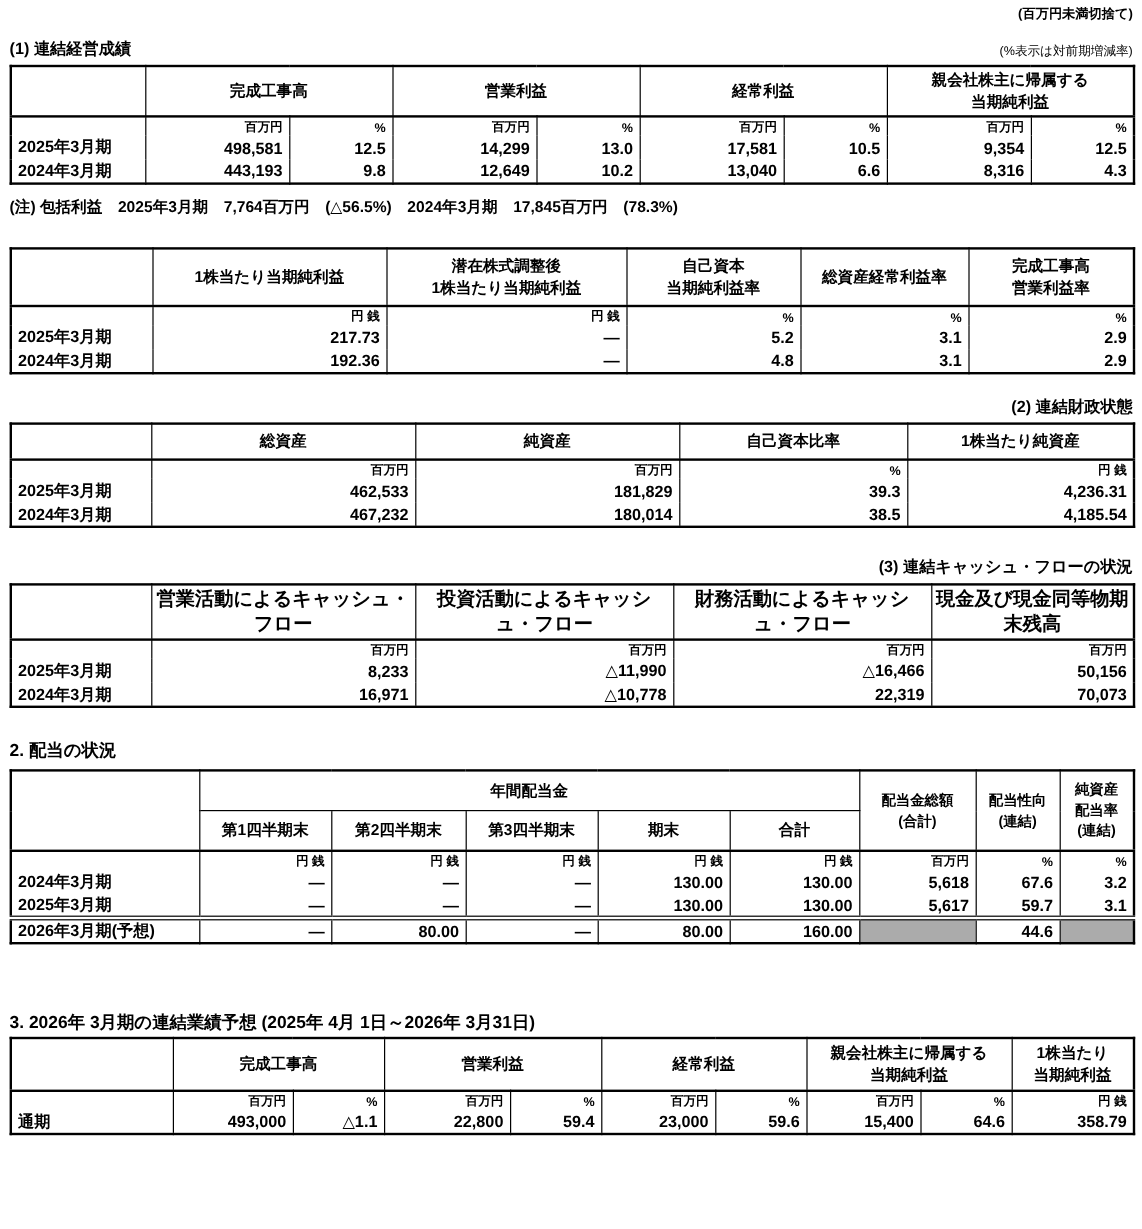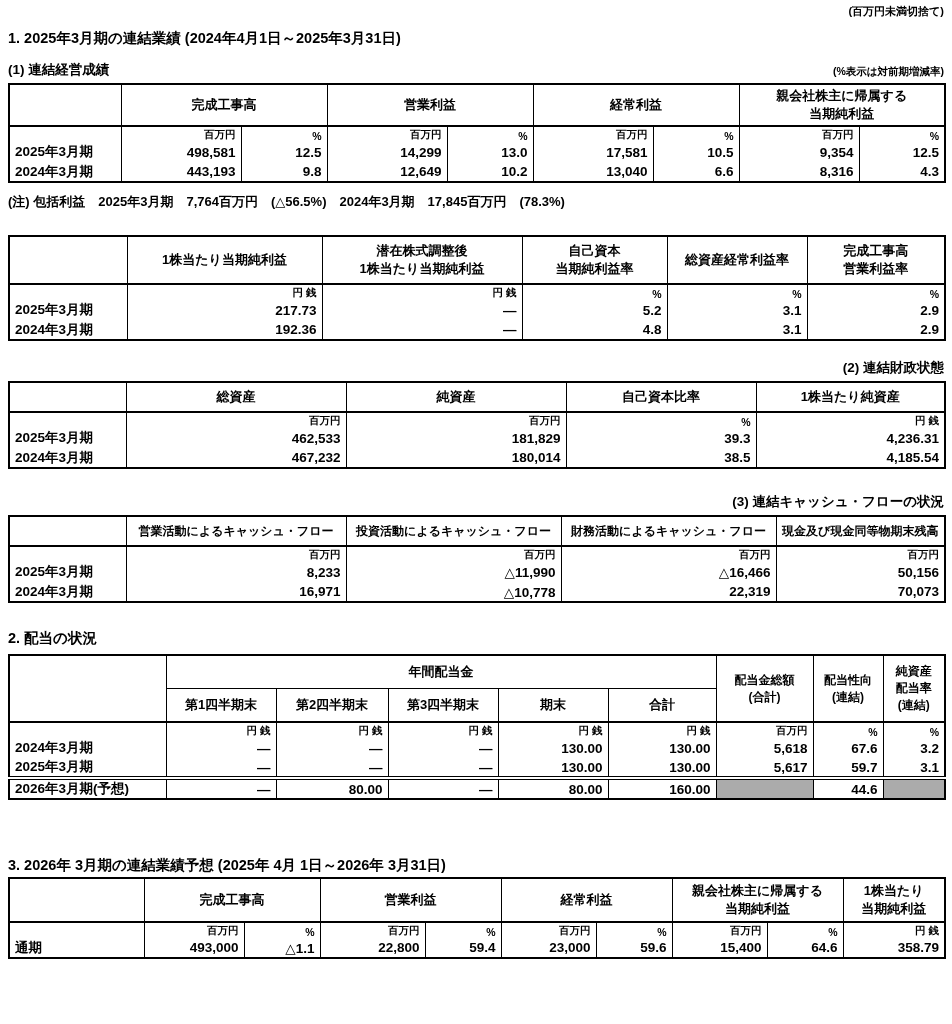--- a/index.html
+++ b/index.html
@@ -7,21 +7,21 @@
     width:952px; height:1024px; overflow:hidden;
     font-family:"Liberation Sans","DejaVu Sans",sans-serif;
     color:#000;
   }
   .page { padding:4px 8px 0 8px; }
 
   .top-note { text-align:right; font-size:11px; font-weight:bold; }
   .h-main { font-size:14.5px; font-weight:bold; margin:10px 0 0 0; }
   .sub-row { display:flex; justify-content:space-between; align-items:flex-end; margin-top:13px; }
   .sub-title { font-size:13.5px; font-weight:bold;text-align:right; }
-  .pct-note { font-size:10.5px; font-weight:bold; }
+  .pct-note { font-size:10.5px; font-weight:normal; }
   .note { font-size:13px; font-weight:bold; margin-top:10px; white-space:pre-wrap; }
 
   table { border-collapse:collapse; table-layout:fixed; width:936px; border:2px solid #000; }
   thead { border-bottom:2px solid #000; }
   thead th {
     border:1px solid #000; font-size:13px; font-weight:bold;
     text-align:center; vertical-align:middle; white-space:pre-line; padding:1px 2px;
   }
   tbody td, tbody th { border-left:1px solid #000; border-right:1px solid #000; padding:0 5px; overflow:hidden; }
   tr.units td { font-size:10.5px; font-weight:bold; text-align:right; height:15px; vertical-align:bottom; }
@@ -29,21 +29,21 @@
   tr.row td { font-size:13.5px; font-weight:bold; text-align:right; vertical-align:middle; }
   tr.row th { font-size:13.5px; font-weight:bold; text-align:left; vertical-align:middle; white-space:nowrap; }
   td.dash { text-align:center; }
   td.gray { background:#ababab; }
   tr.fcast td, tr.fcast th { border-top:4px double #000; }
   .center-label th { text-align:center; }
 
   .t1 thead th { height:38px; }
   .t2 thead th { height:44px; }
   .t3 thead th { height:26px; }
-  .t4 thead th { height:26px; font-size:12px; padding:1px 2px;margin-left:31px; }
+  .t4 thead th { height:26px; font-size:16px; padding:1px 2px;margin-left:31px; }
   .t5 thead tr.hr1 th { height:30px; }
   .t5 thead tr.hr2 th { height:30px; }
   .t5 thead th.rcol { font-size:12px; }
   .t6 thead th { height:40px; }
 
   .gap-s { margin-top:4px; }
   .m-note2 { margin-top:24px; }
   .m-sec { margin-top:18px; }
   .m-sec-big { margin-top:24px; }
   .m-div { margin-top:26px; }
@@ -51,21 +51,20 @@
   .pct-right { text-align:right; margin-top:8px; }
   .m-after-note { margin-top:6px; }
 </style>
 </head>
 <body>
 
 <div class="page">
 
   <div class="top-note">(百万円未満切捨て)</div>
 
-  <div class="h-main">1. 2025年3月期の連結業績 (2024年4月1日～2025年3月31日)</div>
 
   <div class="sub-row">
     <span class="sub-title">(1) 連結経営成績</span>
     <span class="pct-note">(%表示は対前期増減率)</span>
   </div>
 
   <table class="t1 gap-s">
     <colgroup>
         <col style="width:112px">
         <col style="width:120px">

